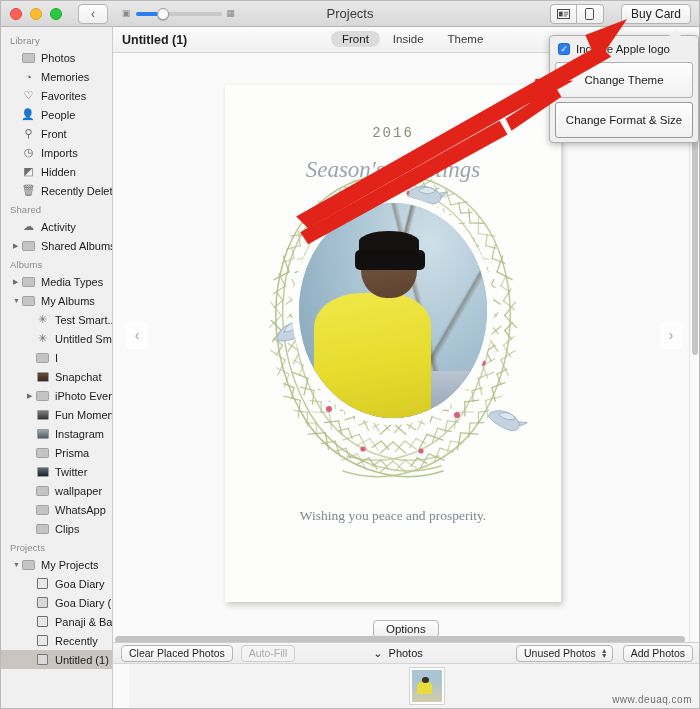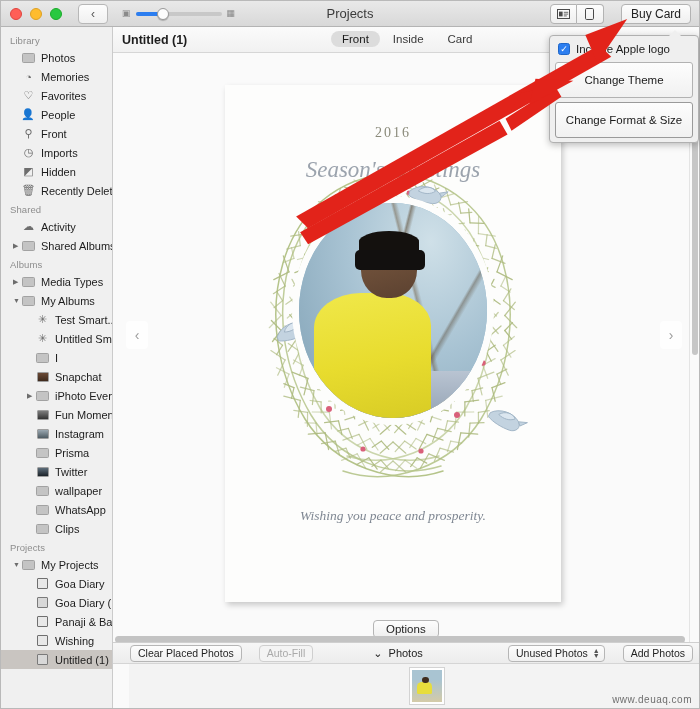--- a/index.html
+++ b/index.html
@@ -159,31 +159,31 @@
   .card {
     position: absolute; left: 112px; top: 32px;
     width: 336px; height: 517px;
     background: #fdfdfc;
     box-shadow: 2px 3px 6px rgba(0,0,0,.2);
     overflow: hidden;
   }
   .card-inner { position: relative; width: 100%; height: 100%; }
   .card-year {
     position: absolute; left: 0; right: 0; top: 40px; text-align: center;
-    font-family: Liberation Serif, serif; font-size: 14px;
+    font-family: Liberation Mono, monospace; font-size: 14px;
     color: #8a8a7a; letter-spacing: 2px;
   }
   .card-greet {
     position: absolute; left: 0; right: 0; top: 72px; text-align: center;
     font-family: "Liberation Serif", serif; font-style: italic;
     font-size: 23px; color: #9ba3ad;
   }
   .card-msg {
     position: absolute; left: 0; right: 0; bottom: 78px; text-align: center;
-    font-family: "Liberation Serif", serif; font-style: italic;
+    font-family: "Liberation Serif", serif; 
     font-size: 13.5px; color: #7f8792;
   }
   .wreath { position: absolute; left: 18px; top: 78px; width: 300px; height: 330px; }
   .photo-circle {
     position: absolute; left: 74px; top: 118px;
     width: 188px; height: 215px; border-radius: 50%;
     overflow: hidden; box-shadow: 0 0 0 7px #fdfdfc;
     background: #8fb4c9;
   }
   .ph-sky {
@@ -260,21 +260,21 @@
   }
 
   
   .bottombar {
     position: absolute; left: 0; right: 0; bottom: 44px; height: 22px;
     background: linear-gradient(#f6f6f6,#ececec);
     border-top: 1px solid #cfcfcf; border-bottom: 1px solid #d5d5d5;
     display: flex; align-items: center;
   }
   .bb-btn {
-    height: 17px; padding: 0 7px; margin-left: 17px;
+    height: 17px; padding: 0 7px; margin-left: 8px;
     background: linear-gradient(#fdfdfd,#f0f0f0);
     border: 1px solid #b6b6b6; border-radius: 4px;
     display: flex; align-items: center; font-size: 10.5px; color: #1f1f1f;
   }
   .bb-btn.disabled { color: #aaa; background: #f4f4f4; border-color: #cfcfcf; }
   .bb-center {
     position: absolute; left: 0; right: 16px; text-align: center;
     font-size: 11px; color: #222; pointer-events: none;
   }
   .bb-right {
@@ -582,40 +582,40 @@
           <span class="ico">
             <span class="bookico"></span>
           </span>
           <span>Panaji &amp; Bar...</span>
         </div>
         <div class="sb-item ind-2">
           <span class="disc"></span>
           <span class="ico">
             <span class="bookico"></span>
           </span>
-          <span>Wishing</span>
+          <span>Recently</span>
         </div>
         <div class="sb-item ind-2 sel">
           <span class="disc"></span>
           <span class="ico">
             <span class="bookico closed"></span>
           </span>
           <span>Untitled (1)</span>
         </div>
       </div>
   </div>
 
   <div class="content">
 
     <div class="proj-bar">
       <div class="proj-title">Untitled (1)</div>
       <div class="page-tabs">
         <div class="ptab active">Front</div>
         <div class="ptab">Inside</div>
-        <div class="ptab">Card</div>
+        <div class="ptab">Theme</div>
       </div>
     </div>
 
     <div class="stage">
 
       <div class="card">
         <div class="card-inner">
 
           <div class="card-year">2016</div>
           <div class="card-greet">Season's Greetings</div>
@@ -1030,21 +1030,21 @@
         &nbsp;<span>Photos</span>
       </div>
       <div class="bb-right">
         <div class="popup">
           <span>Unused Photos</span>
           <span class="stepper">
               <span>▲</span>
               <span>▼</span>
             </span>
         </div>
-        <div class="bb-btn" style="margin-left:12px">
+        <div class="bb-btn" style="margin-left:4px">
           <span>Add Photos</span>
         </div>
       </div>
     </div>
 
     <div class="tray">
       <div class="tray-thumb">
         <div class="img">
           <div class="tt-y"></div>
           <div class="tt-h"></div>

